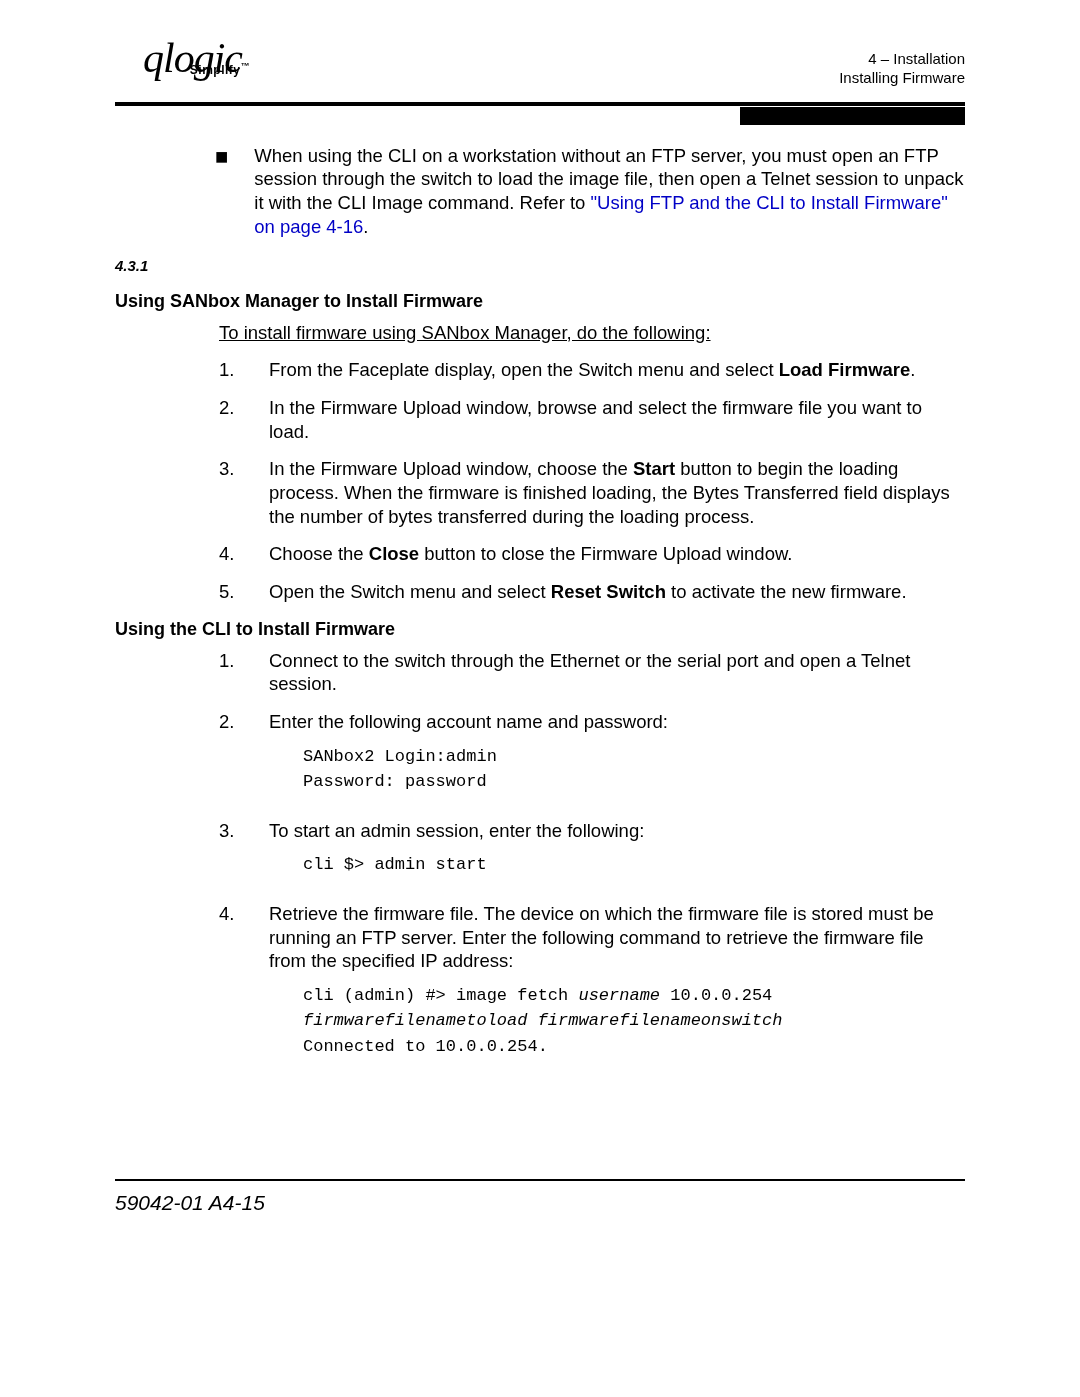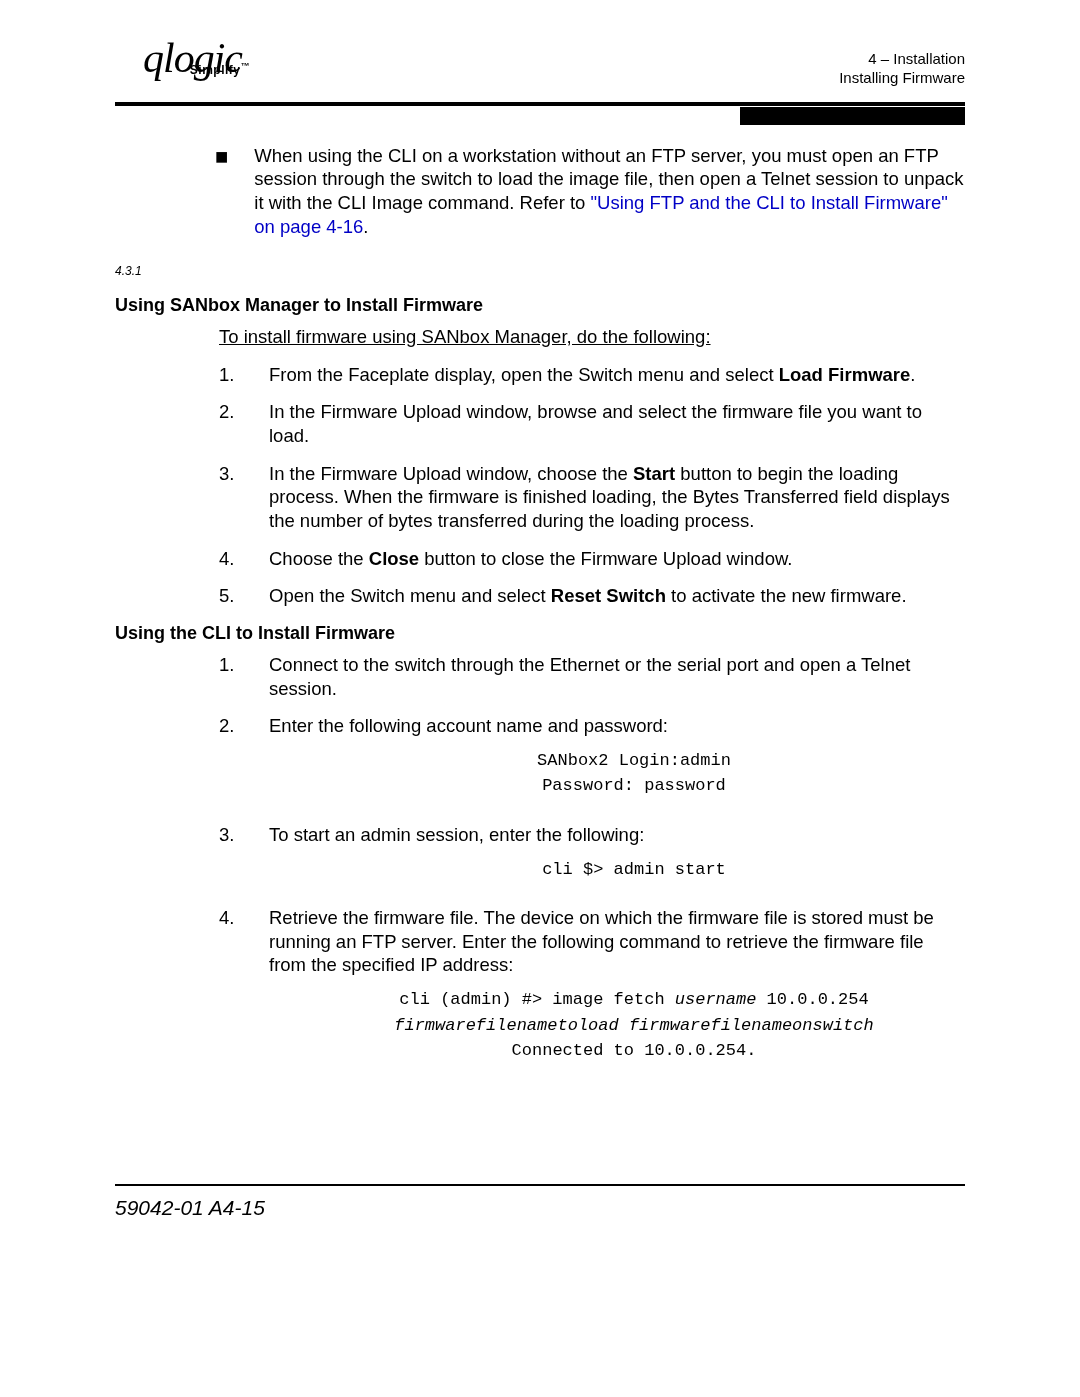--- a/index.html
+++ b/index.html
@@ -81,23 +81,23 @@
     margin-top: 2px;
   }
   .bullet-text {
     flex: 1;
   }
   .link {
     color: #0000c6;
   }
   .secnum {
     font-style: italic;
-    font-weight: normal;
-    font-size: 12px;
-    margin-top: 26px;
+    font-weight: bold;
+    font-size: 15px;
+    margin-top: 18px;
   }
   .heading {
     font-weight: bold;
     font-size: 18px;
     margin-top: 14px;
     margin-bottom: 8px;
   }
   .para-intro {
     margin-left: 104px;
     margin-bottom: 14px;
@@ -121,21 +121,20 @@
   }
   ol.steps > li .step-body {
     flex: 1;
   }
   .code {
     font-family: "Courier New", Courier, monospace;
     font-size: 17px;
     white-space: pre;
     margin: 10px 0 10px 34px;
     line-height: 1.5;
-    text-align: center;
   }
   .code .i { font-style: italic; }
   .footer-rule {
     border: 0;
     border-top: 2px solid #000;
     margin-top: 110px;
   }
   .footer {
     display: flex;
     font-size: 21px;

